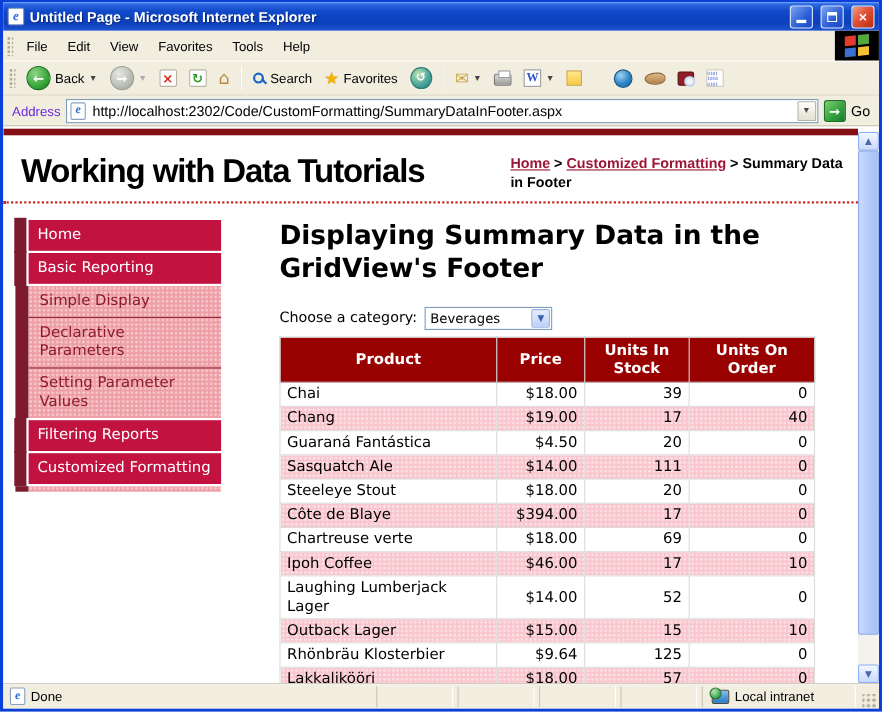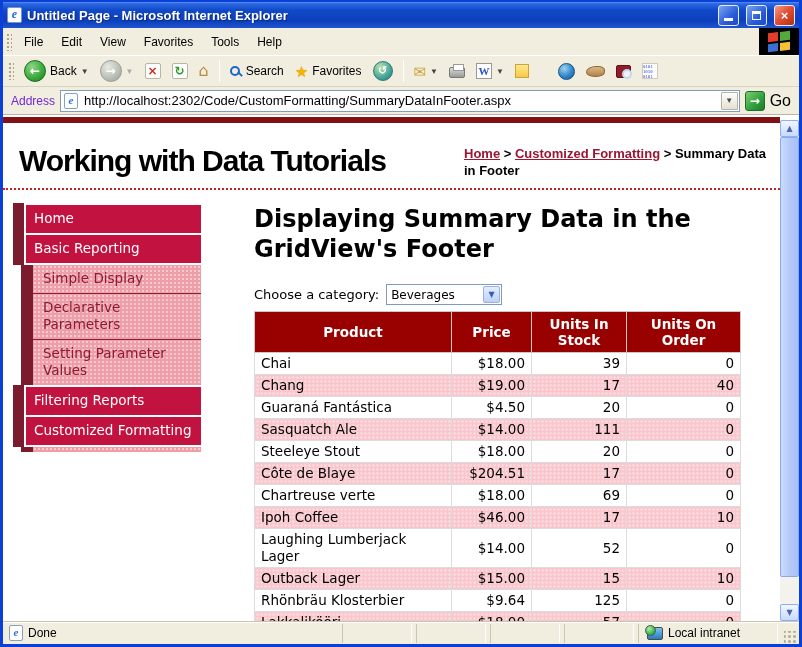--- a/index.html
+++ b/index.html
@@ -66,38 +66,38 @@
     display:flex;align-items:center;gap:5px;padding:0 4px;}
   .addr-label{color:#6d28d9;font-size:12px;padding-left:4px;}
   .addr-box{flex:1;height:22px;background:#fff;border:1px solid #7f9db9;display:flex;align-items:center;padding:1px 1px 1px 3px;gap:4px;}
   .ie-mini{width:14px;height:16px;flex:0 0 14px;background:#fff;border:1px solid #8aa0c0;border-radius:2px;
     color:#2a6fd6;font:italic bold 11px/13px "Liberation Serif",serif;text-align:center;}
   .addr-text{flex:1;border:0;outline:0;font:13px "Liberation Sans",sans-serif;color:#000;background:transparent;}
   .addr-dd{width:17px;height:18px;background:linear-gradient(#fdfdfb,#e4e0d2);border:1px solid #b5b2a1;border-radius:1px;
     display:grid;place-items:center;font-size:8px;color:#4a4a4a;}
   .go-btn{width:20px;height:20px;border-radius:3px;border:1px solid #1d6e28;color:#fff;display:grid;place-items:center;
     background:linear-gradient(135deg,#7ed06f,#2f9e3e 60%,#1d7a2a);font:bold 12px/12px "DejaVu Sans",sans-serif;}
-  .go-label{font-size:16px;padding-right:4px;}
+  .go-label{font-size:13px;padding-right:4px;}
 
   
   .page{flex:1;position:relative;background:#fff;overflow:hidden;font-family:"DejaVu Sans",sans-serif;}
   .page-inner{position:absolute;top:0;left:0;right:19px;bottom:0;overflow:hidden;}
   .redbar{height:6px;background:#821015;margin-top:2px;}
   .masthead{display:flex;align-items:flex-end;padding:7px 14px 9px 16px;border-bottom:2px dotted #cc2222;}
   .site-title{flex:1;font:bold 30px/36px "Liberation Sans",sans-serif;letter-spacing:-1px;color:#000;}
-  .breadcrumb{width:302px;font:bold 13px/17px "Liberation Sans",sans-serif;color:#000;margin-top:15px;}
+  .breadcrumb{width:302px;font:bold 13px/17px "Liberation Sans",sans-serif;color:#000;margin-top:10px;}
   .crumb-link{color:#9c1533;text-decoration:underline;cursor:pointer;}
   .content{display:flex;}
 
   
   .sidebar{width:188px;flex:0 0 188px;margin:13px 0 0 10px;font-size:13.5px;line-height:17px;}
   .nav-l1{position:relative;margin:2px 0;}
   .nav-l1 .notch{position:absolute;left:0;top:-2px;bottom:-2px;width:11px;background:#7c1b2e;}
   .nav-l1 .lbl{margin-left:13px;background:#c11240;color:#fff;padding:5px 8px 6px;}
-  .nav-group{margin:2px 0 2px 8px;border-left:12px solid #7c1b2e;}
+  .nav-group{margin:2px 0 2px 1px;border-left:12px solid #7c1b2e;}
   .nav-l2{background:#ee9ea6;color:#8c1b2e;padding:5px 8px 6px 10px;
     background-image:radial-gradient(circle,rgba(255,255,255,.45) 1px,transparent 1.3px);background-size:4px 4px;cursor:pointer;}
   .nav-l2 + .nav-l2{border-top:1px solid #8c2231;}
   .nav-clip{height:5px;overflow:hidden;}
 
   
   .main{margin:12px 0 0 53px;width:486px;}
   .page-heading{font-size:24px;font-weight:bold;line-height:30px;margin:2px 0 20px;color:#000;}
   .cat-row{display:flex;align-items:center;gap:7px;font-size:13px;margin-bottom:6px;}
   .select{width:116px;height:21px;border:1px solid #7f9db9;background:#fff;display:flex;align-items:center;
@@ -335,21 +335,21 @@
                   <td class="num">0</td>
                 </tr>
                 <tr>
                   <td>Steeleye Stout</td>
                   <td class="num">$18.00</td>
                   <td class="num">20</td>
                   <td class="num">0</td>
                 </tr>
                 <tr class="alt">
                   <td>Côte de Blaye</td>
-                  <td class="num">$204.51</td>
+                  <td class="num">$394.00</td>
                   <td class="num">17</td>
                   <td class="num">0</td>
                 </tr>
                 <tr>
                   <td>Chartreuse verte</td>
                   <td class="num">$18.00</td>
                   <td class="num">69</td>
                   <td class="num">0</td>
                 </tr>
                 <tr class="alt">

